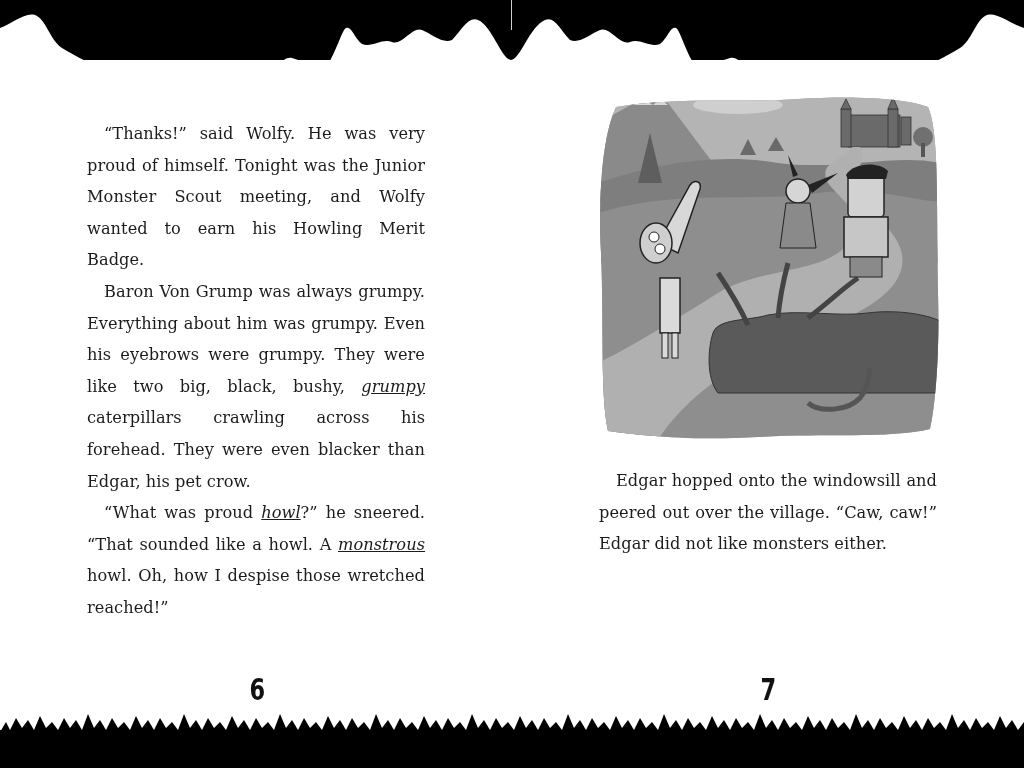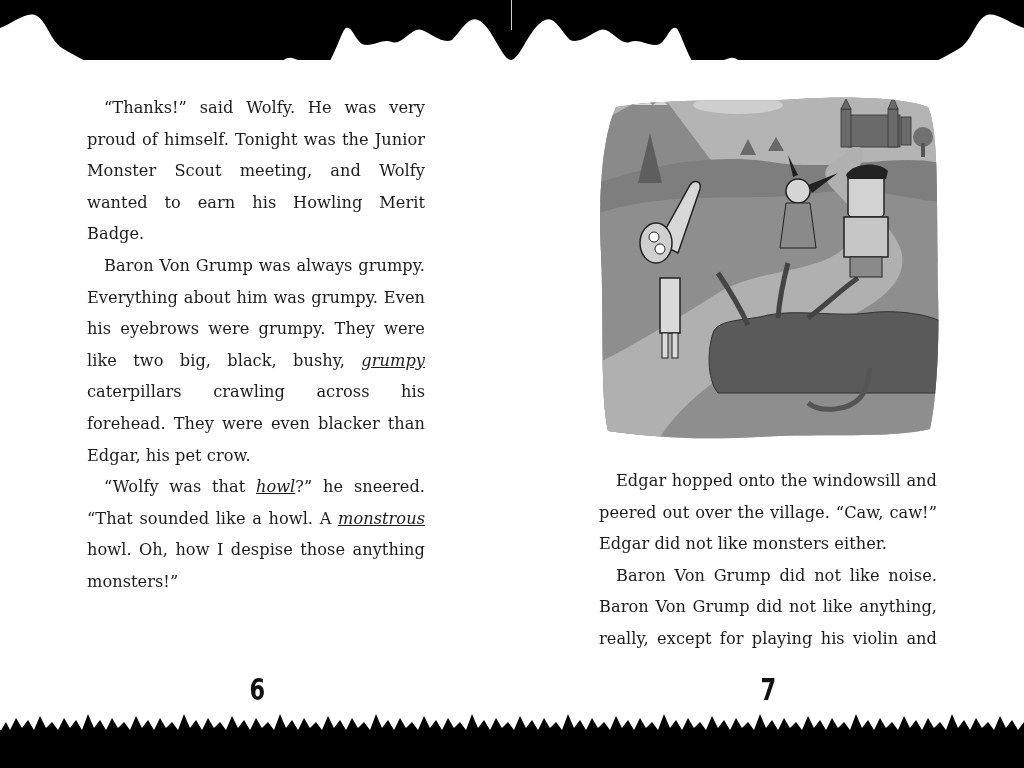--- a/index.html
+++ b/index.html
@@ -4,21 +4,21 @@
   <style>
     html, body { margin: 0; padding: 0; }
     body {
       width: 1024px; height: 768px; overflow: hidden; position: relative;
       background: #ffffff;
       font-family: "DejaVu Serif", "Liberation Serif", serif;
       color: #1c1c1c;
     }
     .top-drips { position: absolute; left: 0; top: 0; width: 1024px; height: 60px; }
     .gutter-line { position: absolute; left: 511px; top: 0; width: 1px; height: 30px; background: #cfcfcf; }
-    .page { position: absolute; top: 92px; width: 338px; }
+    .page { position: absolute; top: 118px; width: 338px; }
     .page-left { left: 87px; }
     .para {
       margin: 0; font-size: 16.2px; line-height: 31.6px; text-align: justify;
       text-indent: 17px; letter-spacing: 0.05px;
     }
     .para i { font-style: italic; text-decoration: underline; }
     .illustration {
       position: absolute; left: 598px; top: 93px; width: 342px; height: 347px;
     }
     .right-text { position: absolute; left: 599px; top: 465px; width: 338px; }
@@ -46,21 +46,21 @@
     C342,30 337,50 327,66 C317,72 307,62 292,58 C282,56 274,70 266,90
     C262,96 252,100 244,96 C238,90 232,100 222,100 C212,100 210,68 200,62
     C192,56 187,70 172,68 C152,66 132,76 117,72 C102,70 82,60 62,48
     C50,40 47,22 37,16 C27,10 12,24 0,28 Z"></path>
 </svg>
 <div class="gutter-line"></div>
 
 <div class="page page-left">
   <p class="para"><span>“Thanks!” said Wolfy. He was very proud of himself. Tonight was the Junior Monster Scout meeting, and Wolfy wanted to earn his Howling Merit Badge.</span></p>
   <p class="para"><span>Baron Von Grump was always grumpy. Everything about him was grumpy. Even his eyebrows were grumpy. They were like two big, black, bushy, </span><i>grumpy</i><span> caterpillars crawling across his forehead. They were even blacker than Edgar, his pet crow.</span></p>
-  <p class="para"><span>“Wolfy was that </span><i>howl</i><span>?” he sneered. “That sounded like a howl. A </span><i>monstrous</i><span> howl. Oh, how I despise those anything monsters!”</span></p>
+  <p class="para"><span>“What was proud </span><i>howl</i><span>?” he sneered. “That sounded like a howl. A </span><i>monstrous</i><span> howl. Oh, how I despise those wretched reached!”</span></p>
 </div>
 
 <svg class="illustration" viewBox="0 0 342 347">
   <defs>
     <clipPath id="frame">
       <path d="M18,14 C80,4 140,10 200,6 C260,2 310,6 330,14 C342,40 338,120 340,200 C342,270 336,320 332,336 C290,346 220,340 160,344 C90,348 40,342 10,338 C2,300 6,230 3,160 C0,90 6,40 18,14 Z"></path>
     </clipPath>
   </defs>
   <g clip-path="url(#frame)">
     <rect x="0" y="0" width="342" height="347" fill="#9a9a9a"></rect>
@@ -122,21 +122,20 @@
       <rect x="250" y="80" width="36" height="44" rx="4" fill="#d2d2d2" stroke="#222" stroke-width="1.5"></rect>
       <path d="M248,82 C255,70 280,68 290,78 L288,86 L250,86 Z" fill="#222"></path>
       <rect x="246" y="124" width="44" height="40" fill="#c6c6c6" stroke="#222" stroke-width="1.5"></rect>
       <rect x="252" y="164" width="32" height="20" fill="#8a8a8a" stroke="#222"></rect>
     </g>
   </g>
 </svg>
 
 <div class="right-text">
   <p class="para"><span>Edgar hopped onto the windowsill and peered out over the village. “Caw, caw!” Edgar did not like monsters either.</span></p>
-  <p class="para" style="text-align-last: justify;"><span>Baron Von Grump did not like noise. Baron Von Grump did not like anything, really, except for playing his violin and</span></p>
 </div>
 
 <div class="page-number pn-left">6</div>
 <div class="page-number pn-right">7</div>
 
 <svg class="grass" viewBox="0 0 1024 60" preserveAspectRatio="none">
   <rect x="0" y="22" width="1024" height="38" fill="#000"></rect>
   <path fill="#000" d="M0,24
     L6,14 L10,22 L16,10 L22,20 L28,12 L34,22 L40,8 L46,20 L52,14 L58,22 L64,10 L70,20 L76,12 L82,22 L88,6 L94,20 L100,12 L106,22 L112,10 L118,20 L124,14 L130,22 L136,8 L142,20 L148,12 L154,22 L160,10 L166,20 L172,14 L178,22 L184,6 L190,20 L196,12 L202,22 L208,10 L214,20 L220,14 L226,22 L232,8 L238,20 L244,12 L250,22 L256,10 L262,20 L268,14 L274,22 L280,6 L286,20 L292,12 L298,22 L304,10 L310,20 L316,14 L322,22 L328,8 L334,20 L340,12 L346,22 L352,10 L358,20 L364,14 L370,22 L376,6 L382,20 L388,12 L394,22 L400,10 L406,20 L412,14 L418,22 L424,8 L430,20 L436,12 L442,22 L448,10 L454,20 L460,14 L466,22 L472,6 L478,20 L484,12 L490,22 L496,10 L502,20 L508,14 L514,22
     L520,8 L526,20 L532,12 L538,22 L544,10 L550,20 L556,14 L562,22 L568,6 L574,20 L580,12 L586,22 L592,10 L598,20 L604,14 L610,22 L616,8 L622,20 L628,12 L634,22 L640,10 L646,20 L652,14 L658,22 L664,6 L670,20 L676,12 L682,22 L688,10 L694,20 L700,14 L706,22 L712,8 L718,20 L724,12 L730,22 L736,10 L742,20 L748,14 L754,22 L760,6 L766,20 L772,12 L778,22 L784,10 L790,20 L796,14 L802,22 L808,8 L814,20 L820,12 L826,22 L832,10 L838,20 L844,14 L850,22 L856,6 L862,20 L868,12 L874,22 L880,10 L886,20 L892,14 L898,22 L904,8 L910,20 L916,12 L922,22 L928,10 L934,20 L940,14 L946,22 L952,6 L958,20 L964,12 L970,22 L976,10 L982,20 L988,14 L994,22 L1000,8 L1006,20 L1012,12 L1018,22 L1024,14 L1024,30 L0,30 Z"></path>

